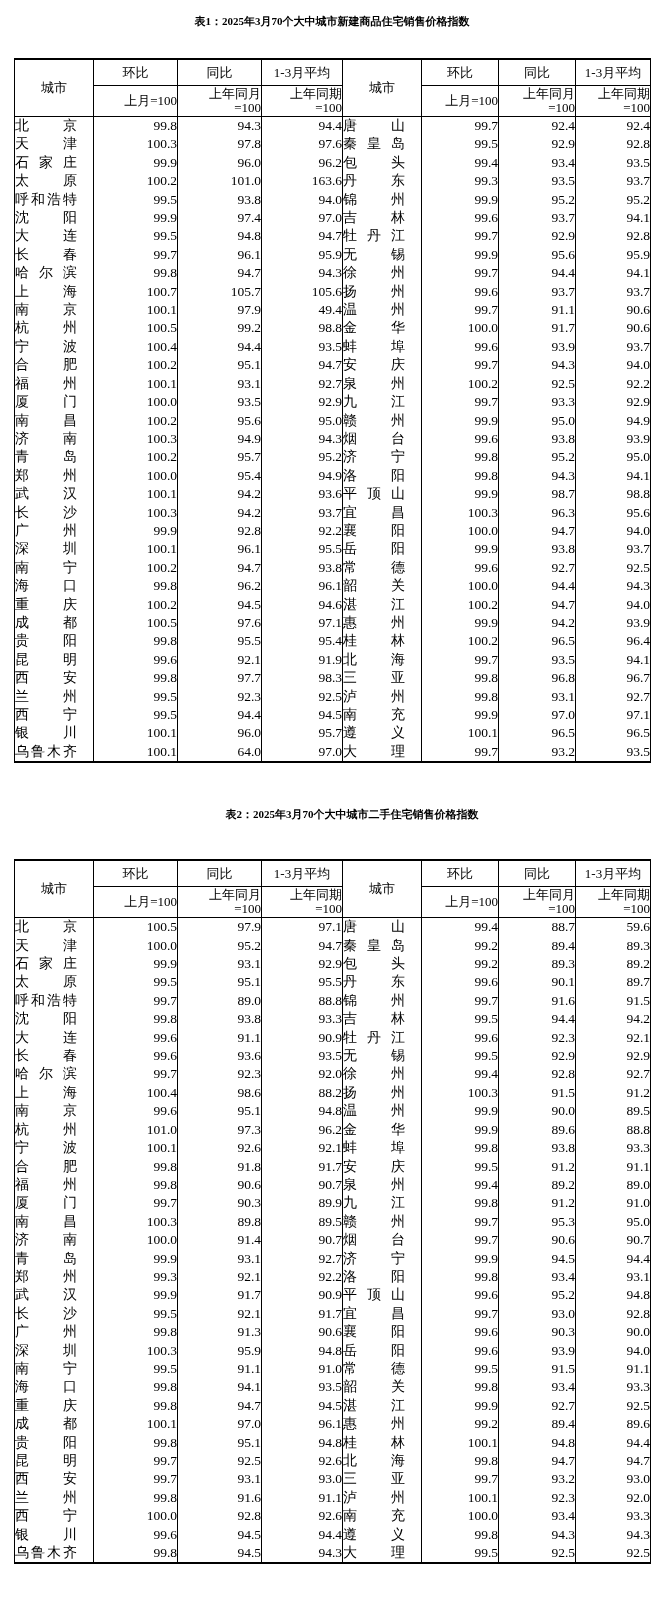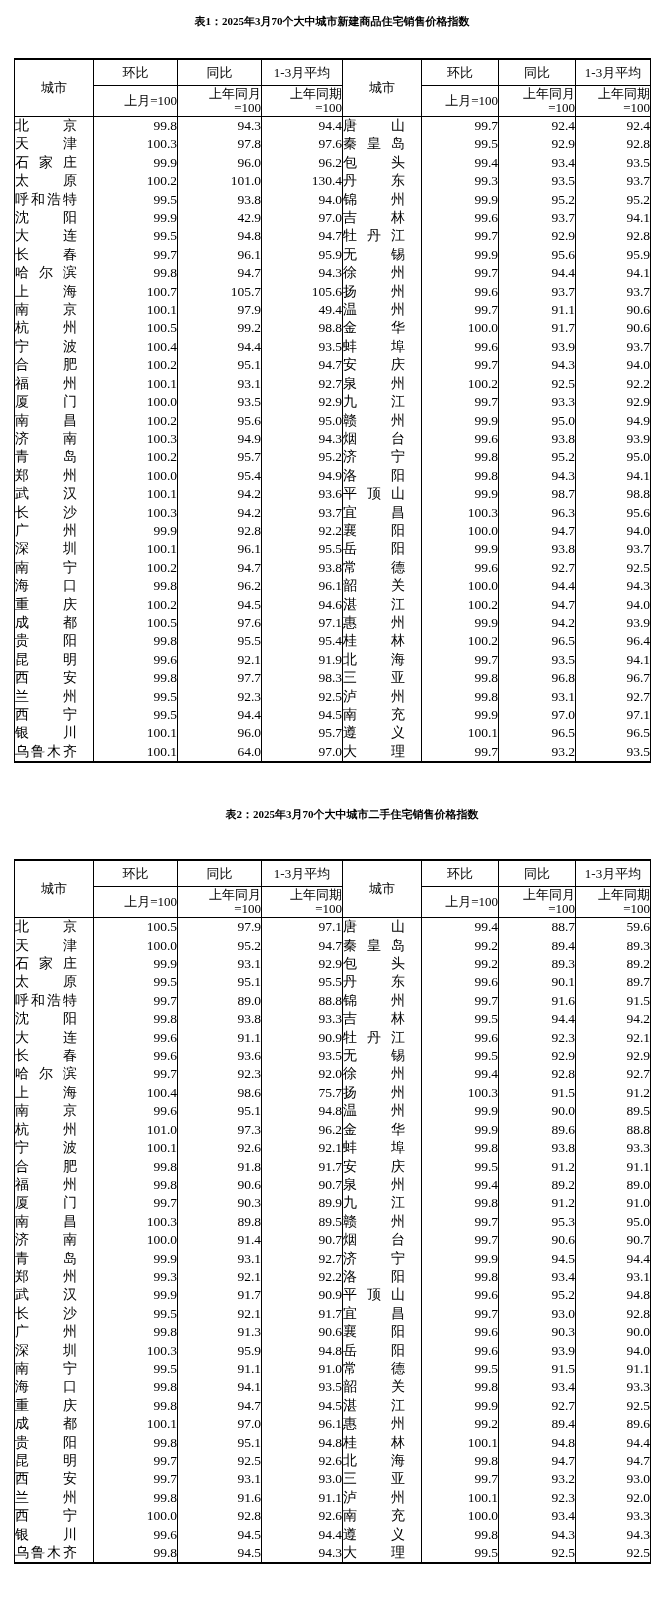--- a/index.html
+++ b/index.html
@@ -147,40 +147,40 @@
         <td class="num-cell">96.2</td>
         <td class="city-cell"><span class="city">包头</span></td>
         <td class="num-cell">99.4</td>
         <td class="num-cell">93.4</td>
         <td class="num-cell">93.5</td>
       </tr>
       <tr>
         <td class="city-cell"><span class="city">太原</span></td>
         <td class="num-cell">100.2</td>
         <td class="num-cell">101.0</td>
-        <td class="num-cell">130.4</td>
+        <td class="num-cell">163.6</td>
         <td class="city-cell"><span class="city">丹东</span></td>
         <td class="num-cell">99.3</td>
         <td class="num-cell">93.5</td>
         <td class="num-cell">93.7</td>
       </tr>
       <tr>
         <td class="city-cell"><span class="city">呼和浩特</span></td>
         <td class="num-cell">99.5</td>
         <td class="num-cell">93.8</td>
         <td class="num-cell">94.0</td>
         <td class="city-cell"><span class="city">锦州</span></td>
         <td class="num-cell">99.9</td>
         <td class="num-cell">95.2</td>
         <td class="num-cell">95.2</td>
       </tr>
       <tr>
         <td class="city-cell"><span class="city">沈阳</span></td>
         <td class="num-cell">99.9</td>
-        <td class="num-cell">42.9</td>
+        <td class="num-cell">97.4</td>
         <td class="num-cell">97.0</td>
         <td class="city-cell"><span class="city">吉林</span></td>
         <td class="num-cell">99.6</td>
         <td class="num-cell">93.7</td>
         <td class="num-cell">94.1</td>
       </tr>
       <tr>
         <td class="city-cell"><span class="city">大连</span></td>
         <td class="num-cell">99.5</td>
         <td class="num-cell">94.8</td>
@@ -598,21 +598,21 @@
         <td class="num-cell">92.0</td>
         <td class="city-cell"><span class="city">徐州</span></td>
         <td class="num-cell">99.4</td>
         <td class="num-cell">92.8</td>
         <td class="num-cell">92.7</td>
       </tr>
       <tr>
         <td class="city-cell"><span class="city">上海</span></td>
         <td class="num-cell">100.4</td>
         <td class="num-cell">98.6</td>
-        <td class="num-cell">75.7</td>
+        <td class="num-cell">88.2</td>
         <td class="city-cell"><span class="city">扬州</span></td>
         <td class="num-cell">100.3</td>
         <td class="num-cell">91.5</td>
         <td class="num-cell">91.2</td>
       </tr>
       <tr>
         <td class="city-cell"><span class="city">南京</span></td>
         <td class="num-cell">99.6</td>
         <td class="num-cell">95.1</td>
         <td class="num-cell">94.8</td>

